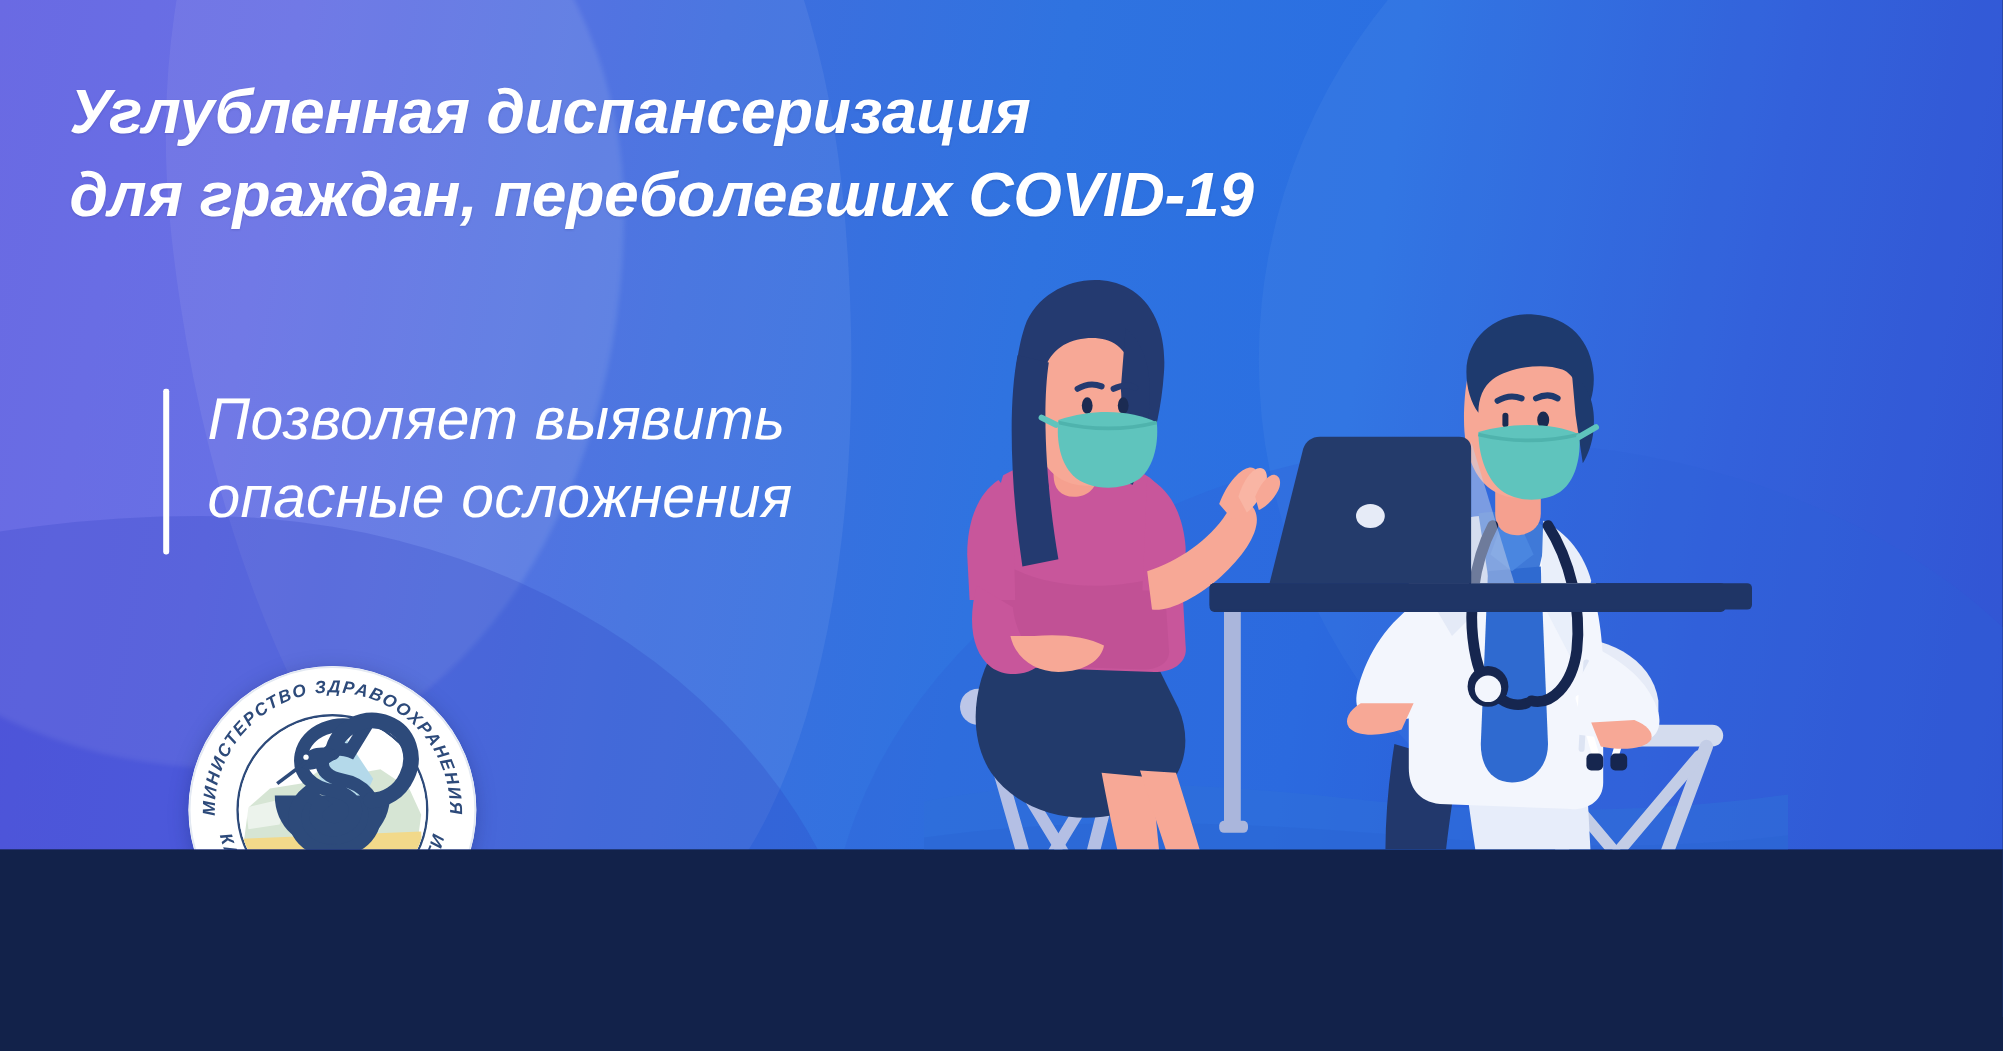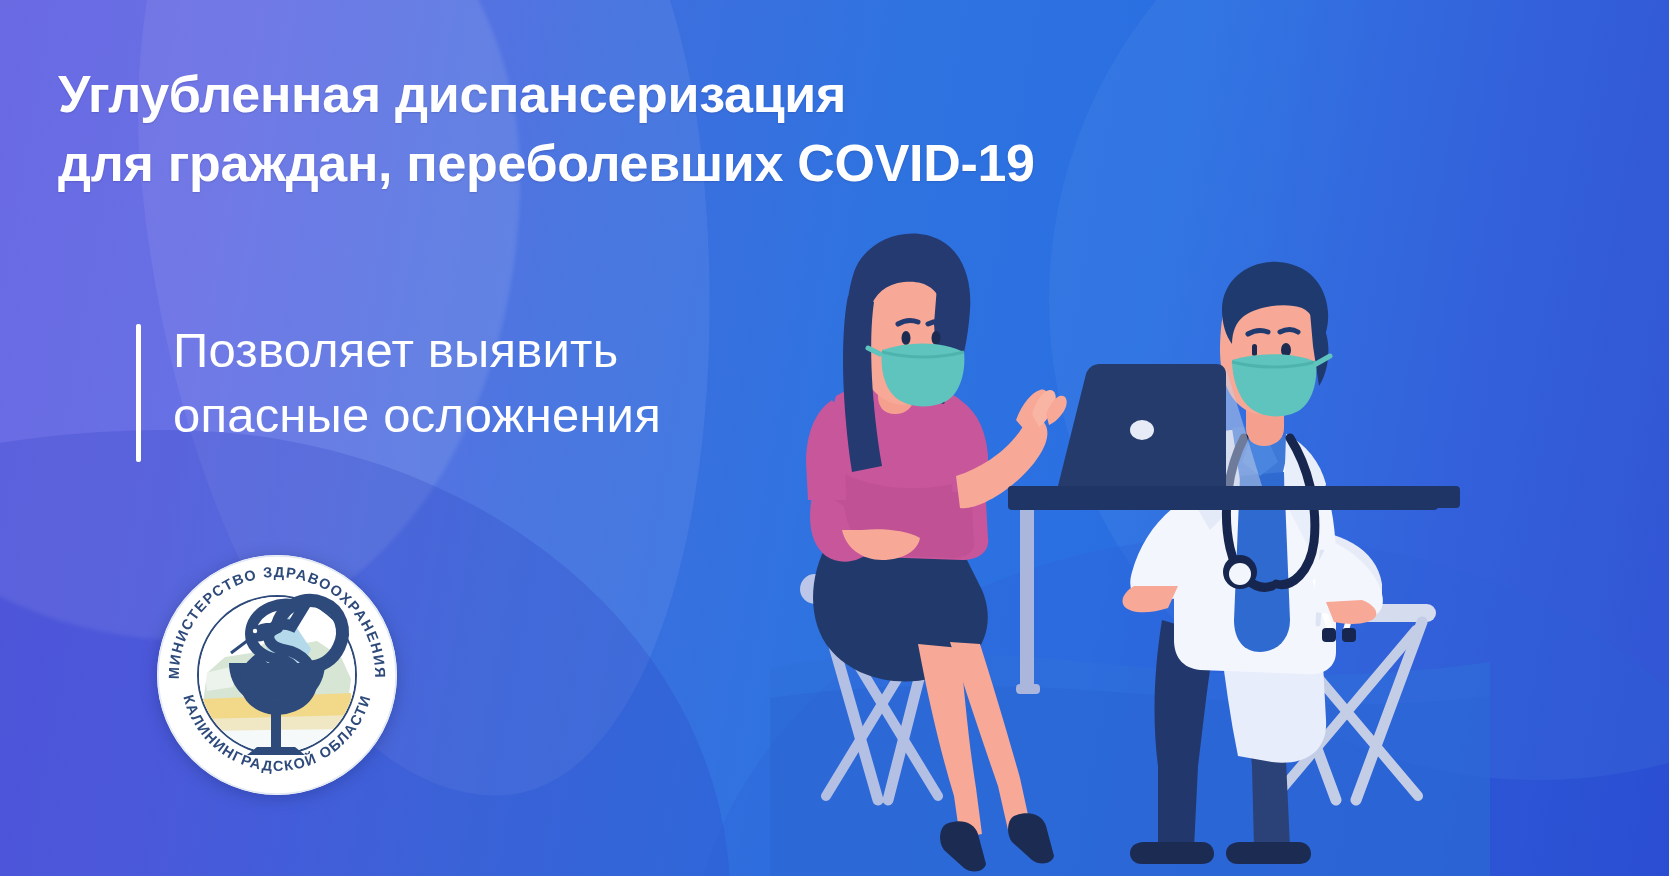--- a/index.html
+++ b/index.html
@@ -1,23 +1,24 @@
 <!DOCTYPE html>
 <html lang="ru"><head>
 <meta charset="utf-8">
 <title>Углубленная диспансеризация</title>
 <style>
   html,body{margin:0;padding:0;background:#12224a;}
   *{box-sizing:border-box;}
   #poster{
     position:relative;
-    width:1669px;height:876px;
+    width:1669px;height:708px;
     overflow:hidden;
     font-family:"Liberation Sans","DejaVu Sans",sans-serif;
     background:linear-gradient(100deg,#5a5ae0 0%,#5660e2 14%,#3f6ede 34%,#2f73e0 50%,#2a6fe2 66%,#2b56d8 84%,#2a46cf 100%);
+    font-style:italic;
   }
   
   .bg-layer{position:absolute;inset:0;overflow:hidden;}
   .blob-a{
     position:absolute;left:-240px;top:-220px;width:760px;height:860px;
     background:rgba(255,255,255,.10);
     border-radius:48% 52% 44% 56% / 50% 46% 54% 50%;
     filter:blur(2px);
   }
   .blob-b{

